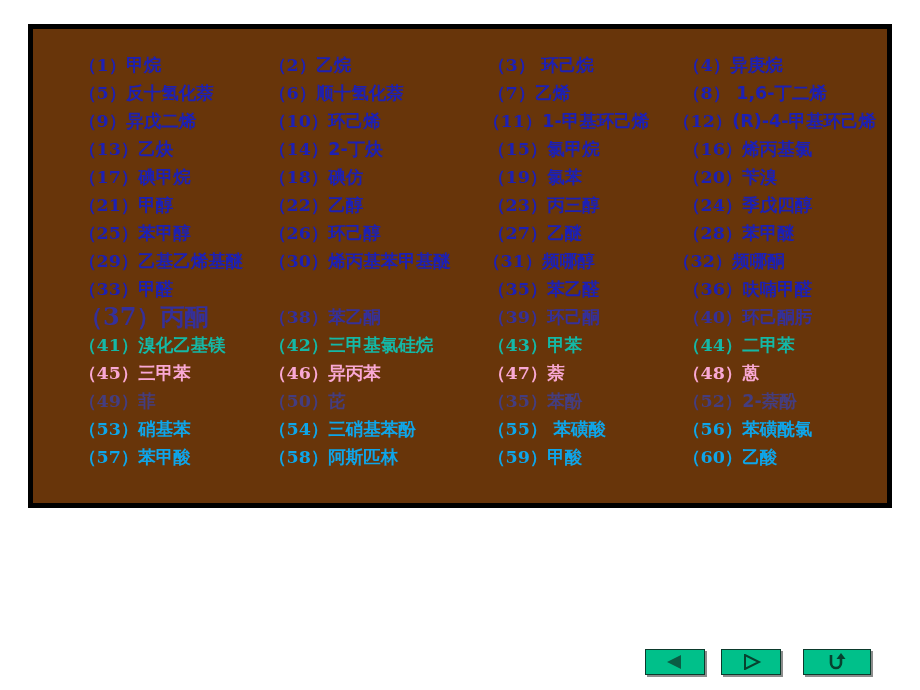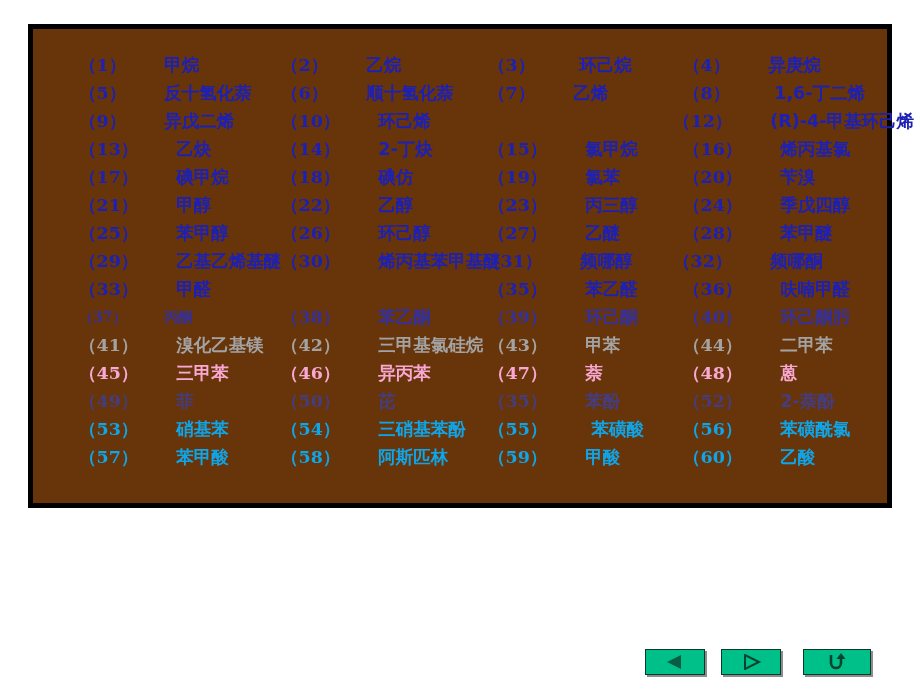--- a/index.html
+++ b/index.html
@@ -51,42 +51,41 @@
     color: #1d20b4;
     letter-spacing: 0px;
   }
 
   .compound-cell .idx {
     font-family: "DejaVu Serif", "Liberation Serif", serif;
   }
   .compound-cell .nm {
     font-family: "DejaVu Sans", "Liberation Sans", sans-serif;
     font-weight: bold;
-    margin-left: 38px;
   }
 
   
   .col-0 { left: 46px; }
-  .col-1 { left: 248px; }
+  .col-1 { left: 236px; }
   .col-2 { left: 455px; }
   .col-3 { left: 650px; }
 
   
   .wide .col-2 { left: 450px; }
   .wide .col-3 { left: 640px; }
 
   
   .compound-cell.hl {
     color: #0d0d0d;
-    font-size: 14px;
+    font-size: 24px;
   }
 
   
   .fade-1 .compound-cell { color: #35309a; }
-  .fade-2 .compound-cell { color: #a3a3a3; }
+  .fade-2 .compound-cell { color: #14b8a6; }
   .fade-3 .compound-cell { color: #f9a8d4; }
   .fade-4 .compound-cell { color: #443d80; }
   .fade-5 .compound-cell { color: #0ea5e9; }
 
   
   #nav-bar {
     position: absolute;
     left: 645px;
     top: 649px;
     width: 230px;
@@ -124,20 +123,21 @@
       </div>
       <div class="compound-row">
         <div class="compound-cell col-0"><span class="idx">（5）</span><span class="nm">反十氢化萘</span></div>
         <div class="compound-cell col-1"><span class="idx">（6）</span><span class="nm">顺十氢化萘</span></div>
         <div class="compound-cell col-2"><span class="idx">（7）</span><span class="nm">乙烯</span></div>
         <div class="compound-cell col-3"><span class="idx">（8）</span><span class="nm"> 1,6-丁二烯</span></div>
       </div>
       <div class="compound-row wide">
         <div class="compound-cell col-0"><span class="idx">（9）</span><span class="nm">异戊二烯</span></div>
         <div class="compound-cell col-1"><span class="idx">（10）</span><span class="nm">环己烯</span></div>
+        <div class="compound-cell col-2"><span class="idx">（11）</span><span class="nm">1-甲基环己烯</span></div>
         <div class="compound-cell col-3"><span class="idx">（12）</span><span class="nm">(R)-4-甲基环己烯</span></div>
       </div>
       <div class="compound-row">
         <div class="compound-cell col-0"><span class="idx">（13）</span><span class="nm">乙炔</span></div>
         <div class="compound-cell col-1"><span class="idx">（14）</span><span class="nm">2-丁炔</span></div>
         <div class="compound-cell col-2"><span class="idx">（15）</span><span class="nm">氯甲烷</span></div>
         <div class="compound-cell col-3"><span class="idx">（16）</span><span class="nm">烯丙基氯</span></div>
       </div>
       <div class="compound-row">
         <div class="compound-cell col-0"><span class="idx">（17）</span><span class="nm">碘甲烷</span></div>

